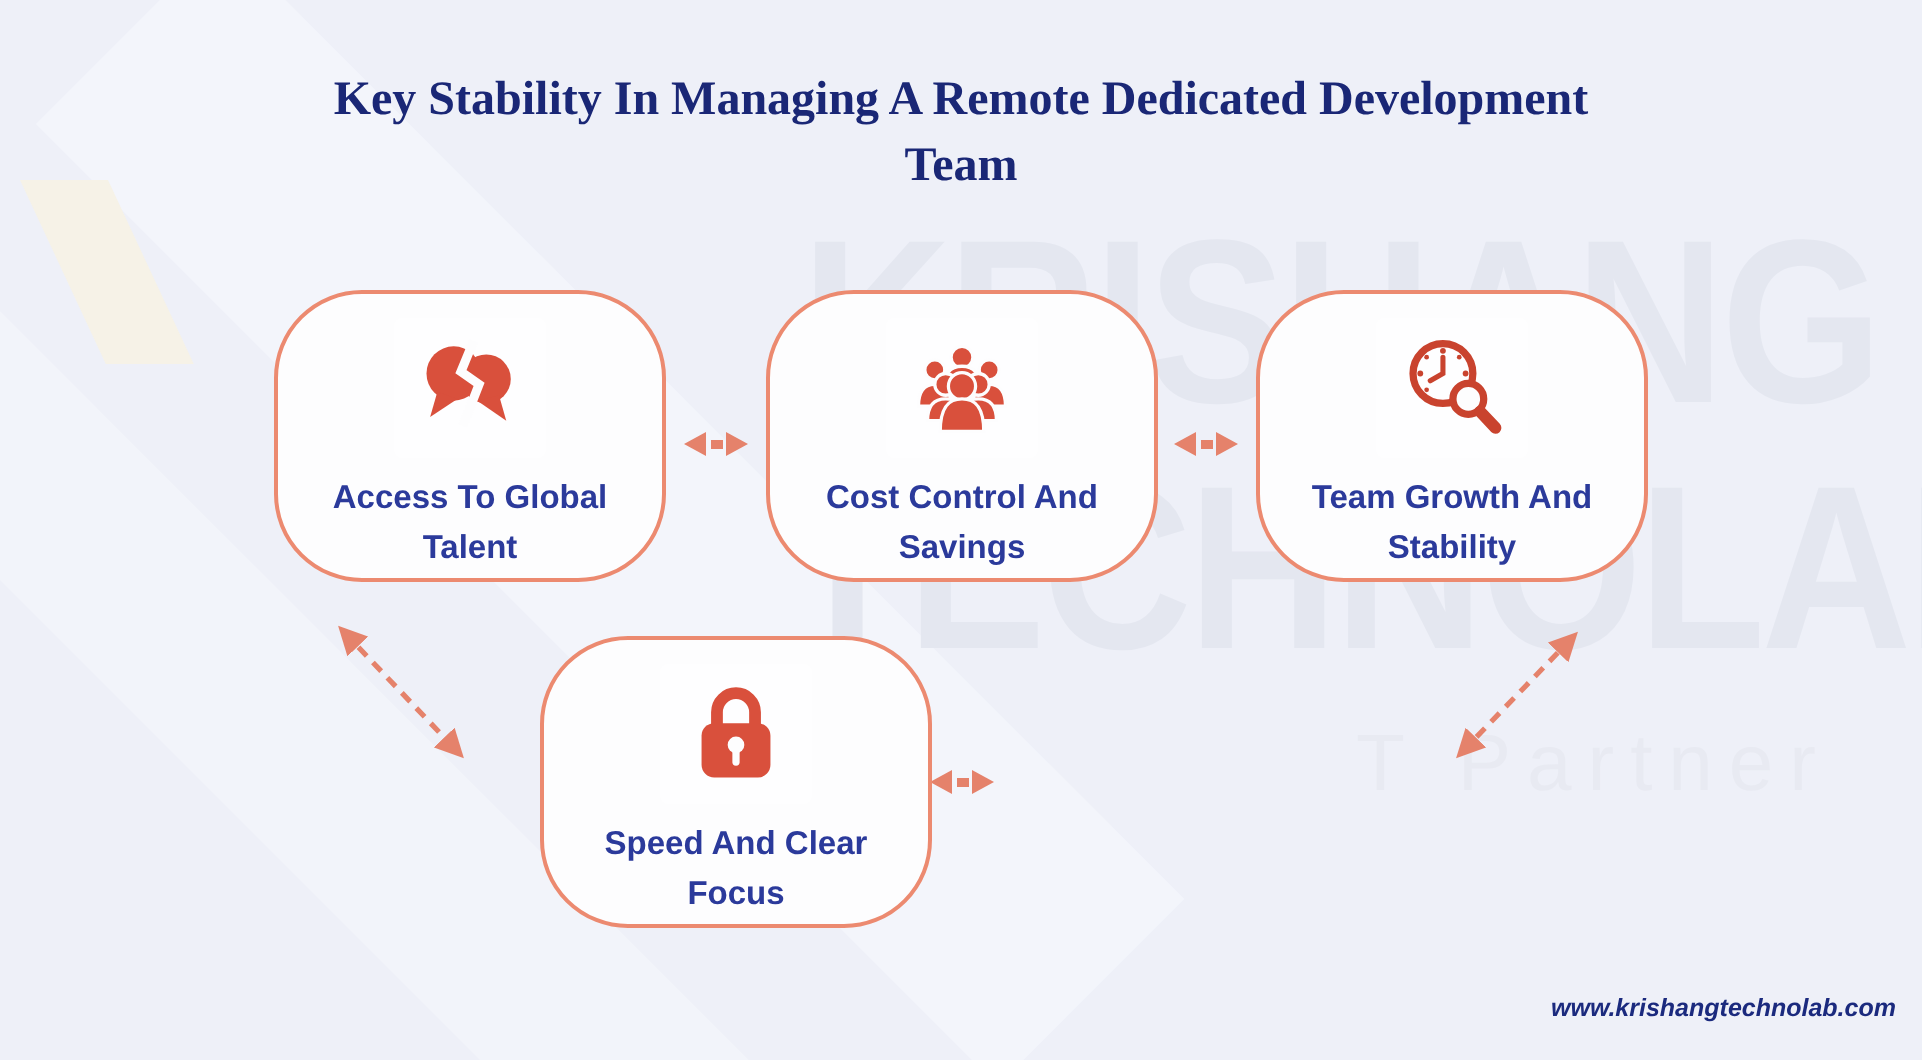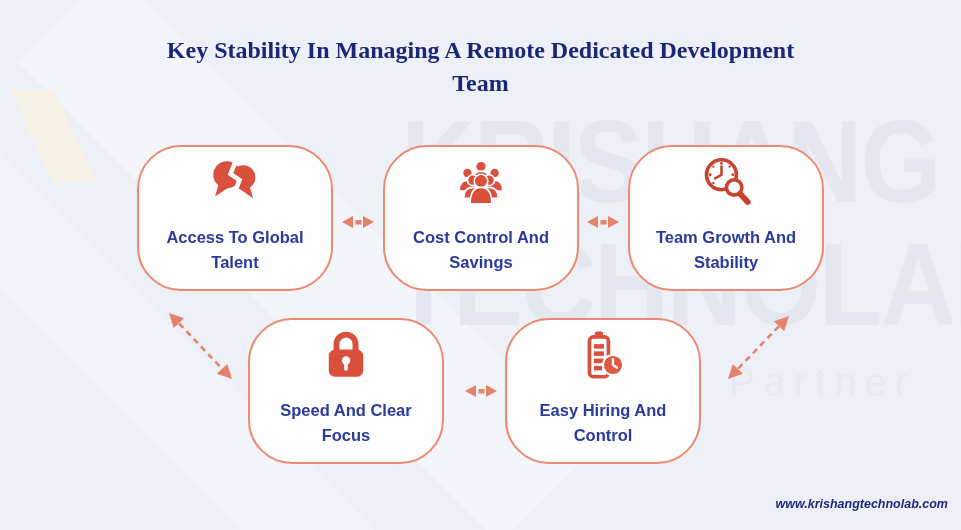--- a/index.html
+++ b/index.html
@@ -35,27 +35,27 @@
   
   .title {
     position:absolute; top:34px; left:0; right:0; margin:0 auto; width:640px;
     text-align:center; font-family:"Liberation Serif", serif; font-weight:700;
     font-size:24px; line-height:1.38; color:#1A2776; z-index:3;
   }
   
   .card {
     position:absolute; width:196px; height:146px; box-sizing:border-box;
     background:#FDFDFE; border:2px solid #EC8A70; border-radius:44px;
-    display:flex; flex-direction:column; align-items:center; 
+    display:flex; flex-direction:column; align-items:center; padding-top:12px;
     z-index:3;
   }
   .c1 { left:137px; top:145px; }
   .c2 { left:383px; top:145px; }
   .c3 { left:628px; top:145px; }
-  .c4 { left:248px; top:318px; }
+  .c4 { left:270px; top:318px; }
   .c5 { left:505px; top:318px; }
   .icon-plate {
     width:76px; height:70px; display:flex; align-items:center; justify-content:center;
     background:rgba(255,255,255,0.6); border-radius:4px;
   }
   .card .label {
     margin-top:8px; font-weight:700; font-size:16.5px; line-height:25px;
     color:#2B3A9B; text-align:center; max-width:172px;
   }
   
@@ -168,33 +168,16 @@
       <svg width="58" height="58" viewBox="0 0 64 64">
         <path d="M21.5 28 v-8 a10.5 10.5 0 0 1 21 0 v8" fill="none" stroke="#D9503C" stroke-width="6.5"></path>
         <rect x="13" y="26" width="38" height="30" rx="7" fill="#D9503C"></rect>
         <circle cx="32" cy="38" r="4.6" fill="#FDFDFE"></circle>
         <rect x="30" y="40" width="4" height="9.5" rx="2" fill="#FDFDFE"></rect>
       </svg>
     </div>
     <div class="label">Speed And Clear Focus</div>
   </div>
 
-  <div class="card c5">
-    <div class="icon-plate">
-      <svg width="58" height="58" viewBox="0 0 64 64">
-        <rect x="23" y="6" width="9" height="5" rx="2" fill="#D9503C"></rect>
-        <rect x="17" y="12" width="21" height="44" rx="4.5" fill="none" stroke="#D9503C" stroke-width="4"></rect>
-        <g fill="#D9503C">
-          <rect x="22" y="20" width="11" height="5"></rect>
-          <rect x="22" y="28" width="11" height="5"></rect>
-          <rect x="22" y="36" width="11" height="5"></rect>
-          <rect x="22" y="44" width="9" height="5"></rect>
-        </g>
-        <circle cx="43" cy="43" r="11" fill="#E0583F" stroke="#FDFDFE" stroke-width="2"></circle>
-        <path d="M43 36.5 V43 l4.5 3" fill="none" stroke="#FDFDFE" stroke-width="2.6" stroke-linecap="round"></path>
-      </svg>
-    </div>
-    <div class="label">Easy Hiring And Control</div>
-  </div>
 
   <div class="footer-url">www.krishangtechnolab.com</div>
 
 </div>
 
 </body></html>

